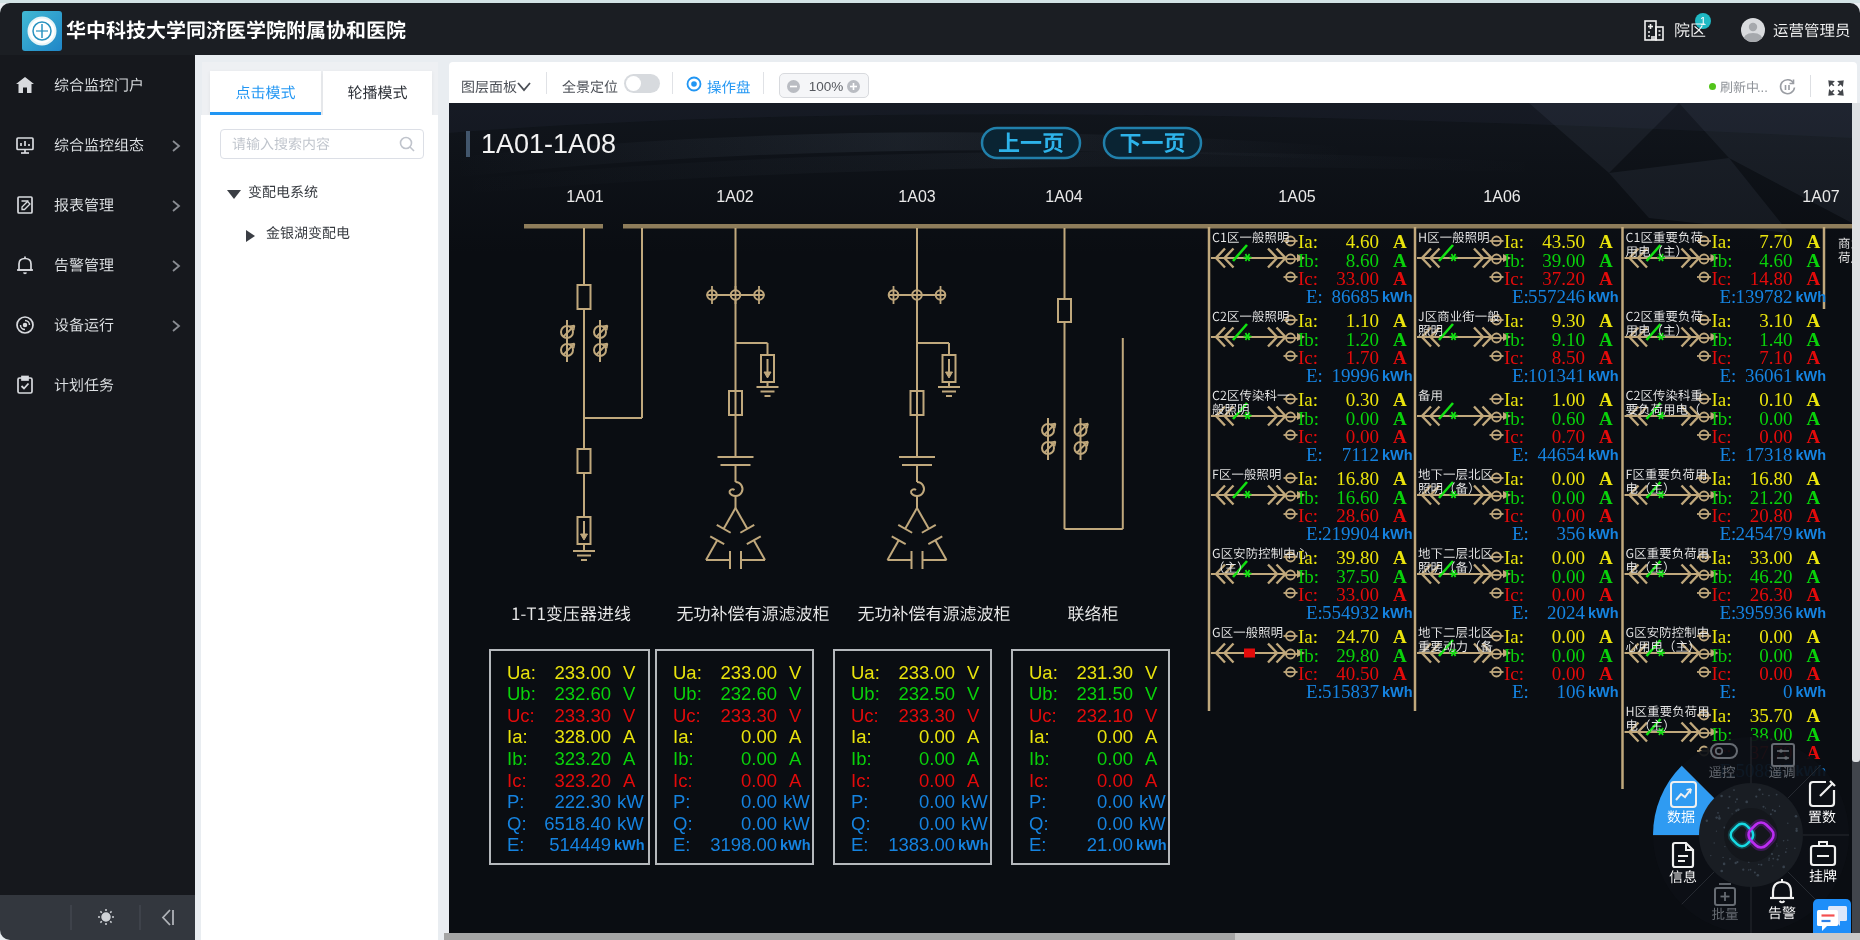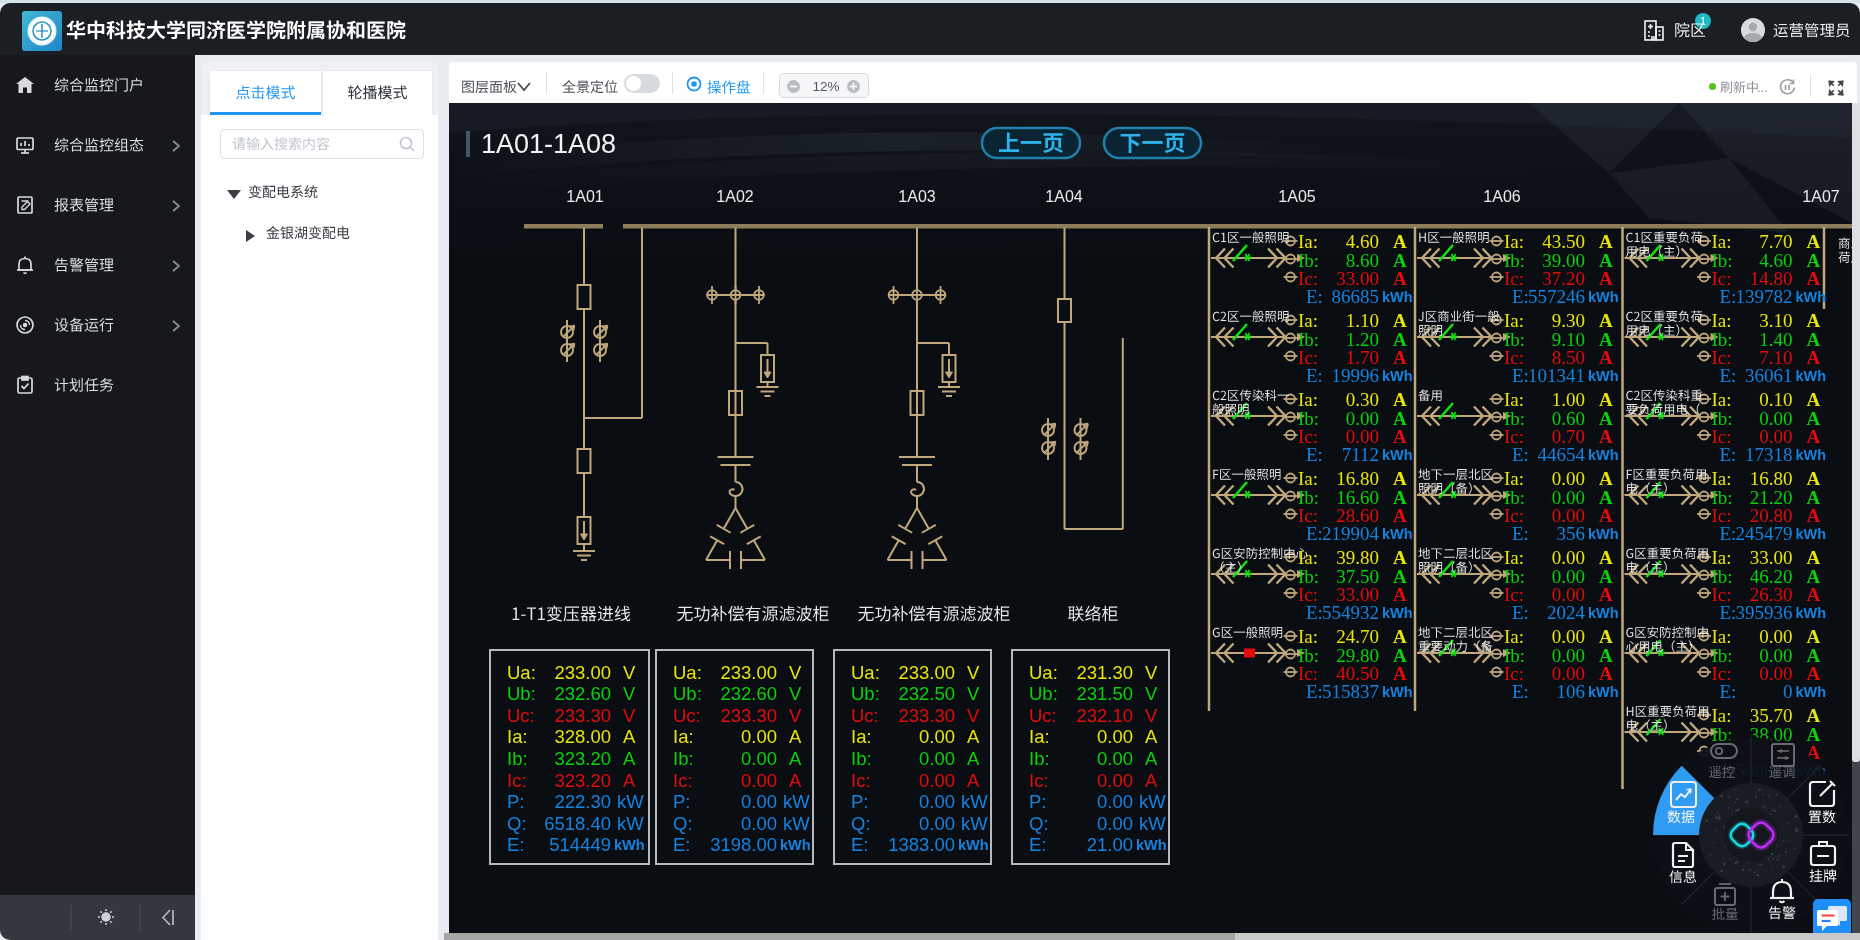--- a/index.html
+++ b/index.html
@@ -143,21 +143,21 @@
 <svg class="abs" style="left:686px;top:76px;" width="17" height="17">
       <circle cx="8" cy="8" r="6.5" fill="none" stroke="#2196f3" stroke-width="1.8"></circle>
       <circle cx="8" cy="8" r="2.8" fill="#2196f3"></circle>
     </svg>
 <div class="abs" style="left:763px;top:72px;width:1px;height:22px;background:#e0e2e6;"></div>
 <div class="abs" style="left:779px;top:73px;width:90px;height:25px;border:1px solid #d8dade;border-radius:5px;background:#f5f6f8;"></div>
 <svg class="abs" style="left:786px;top:79px;" width="15" height="15">
       <circle cx="7.5" cy="7.5" r="6.5" fill="#b9bcc2"></circle>
       <line x1="4" y1="7.5" x2="11" y2="7.5" stroke="#fff" stroke-width="1.6"></line>
     </svg>
-<div class="abs" style="left:806px;top:79px;width:40px;text-align:center;font-size:13.5px;color:#55585e;">12%</div>
+<div class="abs" style="left:806px;top:79px;width:40px;text-align:center;font-size:13.5px;color:#55585e;">100%</div>
 <svg class="abs" style="left:846px;top:79px;" width="15" height="15">
       <circle cx="7.5" cy="7.5" r="6.5" fill="#b9bcc2"></circle>
       <line x1="4" y1="7.5" x2="11" y2="7.5" stroke="#fff" stroke-width="1.6"></line>
       <line x1="7.5" y1="4" x2="7.5" y2="11" stroke="#fff" stroke-width="1.6"></line>
     </svg>
 <div class="abs" style="left:1709px;top:83px;width:7px;height:7px;border-radius:4px;background:#52c41a;"></div>
 <svg class="abs" style="left:1777px;top:77px;" width="21" height="21">
       <g fill="none" stroke="#9a9da3" stroke-width="1.6">
         <path d="M16.5,6 A7,7 0 1,0 17.5,10.5"></path>
         <path d="M16.5,2.5 L16.5,6.5 L12.5,6.5" stroke-width="1.6"></path>

